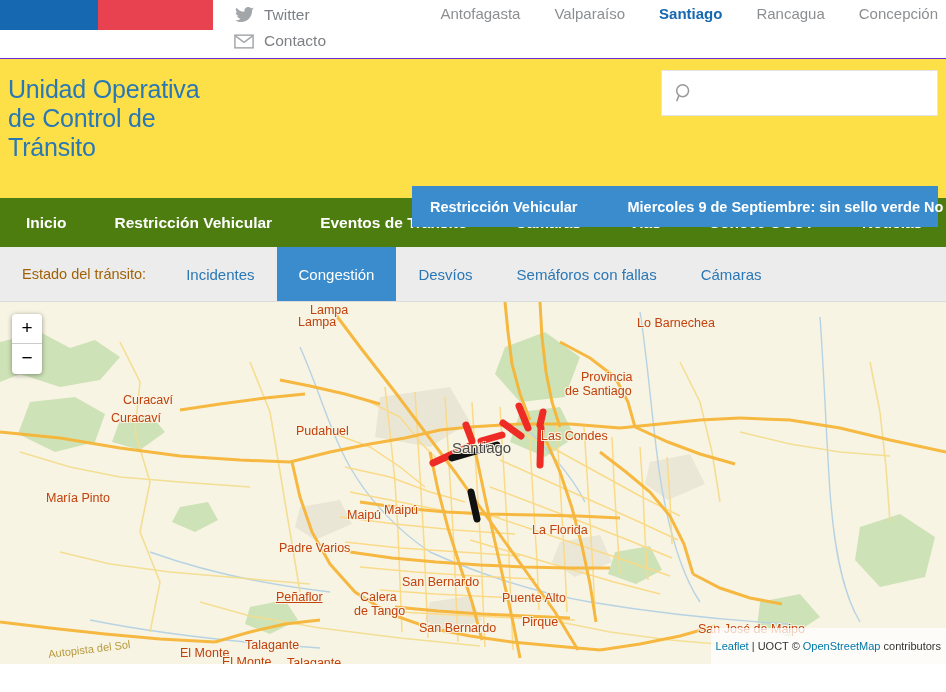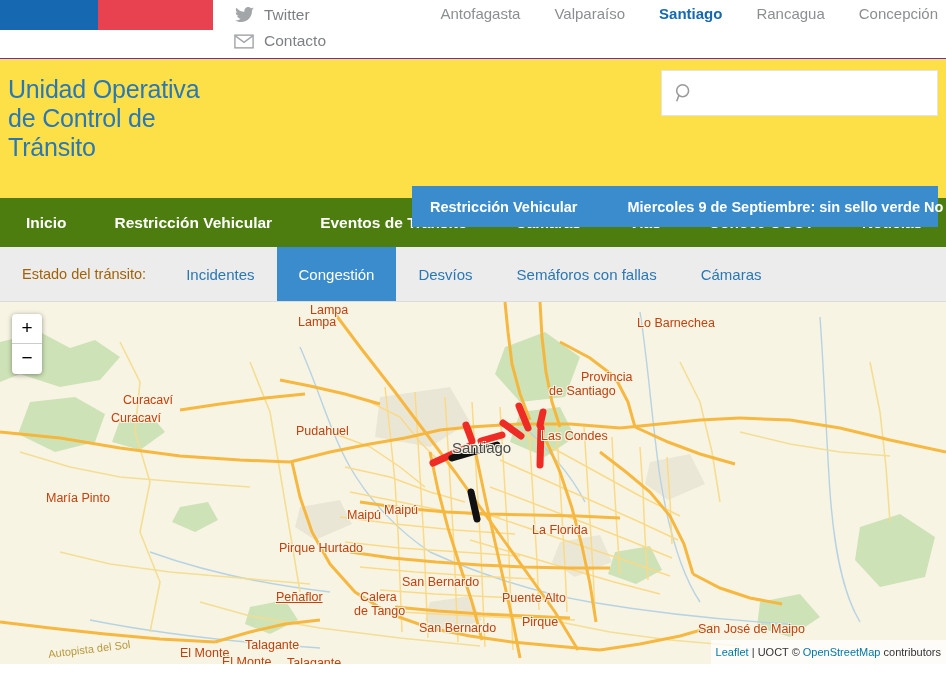--- a/index.html
+++ b/index.html
@@ -170,21 +170,21 @@
     font-family: "Liberation Sans", sans-serif;
     user-select: none;
   }
   .zoomctl .zin { border-bottom: 1px solid #ccc; }
 
   .attrib {
     position: absolute; right: 0; bottom: 0;
     background: rgba(255,255,255,0.75);
     font-size: 11px;
     color: #333;
-    padding: 6px 5px;
+    padding: 12px 5px;
     z-index: 20;
     font-family: "Liberation Sans", sans-serif;
   }
   .attrib a { color: #0078A8; text-decoration: none; }
 
   .maplabel {
     position: absolute;
     color: #7d7d7d;
     font-size: 12.5px;
     white-space: nowrap;
@@ -397,29 +397,29 @@
     <div class="zout">−</div>
   </div>
 
   <div id="map-labels">
       <div class="maplabel town" style="left: 310px; top: 1px;">Lampa</div>
       <div class="maplabel town" style="left: 298px; top: 13px;">Lampa</div>
       <div class="maplabel town" style="left: 629px; top: 14px; margin-left: 8px;">Lo Barnechea</div>
       <div class="maplabel town" style="left: 123px; top: 91px;">Curacaví</div>
       <div class="maplabel town" style="left: 111px; top: 109px;">Curacaví</div>
       <div class="maplabel town" style="left: 557px; top: 68px; margin-left: 24px;">Provincia</div>
-      <div class="maplabel town" style="left: 549px; top: 82px;">de Santiago</div>
+      <div class="maplabel town" style="left: 549px; top: 82px; padding-left: 16px;">de Santiago</div>
       <div class="maplabel town" style="left: 296px; top: 122px;">Pudahuel</div>
       <div class="maplabel town" style="left: 541px; top: 127px;">Las Condes</div>
       <div class="maplabel city" style="left: 452px; top: 137px;">Santiago</div>
       <div class="maplabel town" style="left: 46px; top: 189px;">María Pinto</div>
       <div class="maplabel town" style="left: 347px; top: 206px;">Maipú</div>
       <div class="maplabel town" style="left: 384px; top: 201px;">Maipú</div>
       <div class="maplabel town" style="left: 532px; top: 221px;">La Florida</div>
-      <div class="maplabel town" style="left: 279px; top: 239px;">Pirque Hurtado</div>
+      <div class="maplabel town" style="left: 279px; top: 239px;">Padre Varios</div>
       <div class="maplabel town" style="left: 402px; top: 273px;">San Bernardo</div>
       <div class="maplabel town" style="left: 276px; top: 288px; text-decoration: underline;">Peñaflor</div>
       <div class="maplabel town" style="left: 502px; top: 289px;">Puente Alto</div>
       <div class="maplabel town" style="left: 360px; top: 288px;">Calera</div>
       <div class="maplabel town" style="left: 354px; top: 302px;">de Tango</div>
       <div class="maplabel town" style="left: 522px; top: 313px;">Pirque</div>
       <div class="maplabel town" style="left: 419px; top: 319px;">San Bernardo</div>
       <div class="maplabel town" style="left: 655px; top: 320px; margin-left: 43px;">San José de Maipo</div>
       <div class="maplabel town" style="left: 245px; top: 336px;">Talagante</div>
       <div class="maplabel town" style="left: 180px; top: 344px;">El Monte</div>

